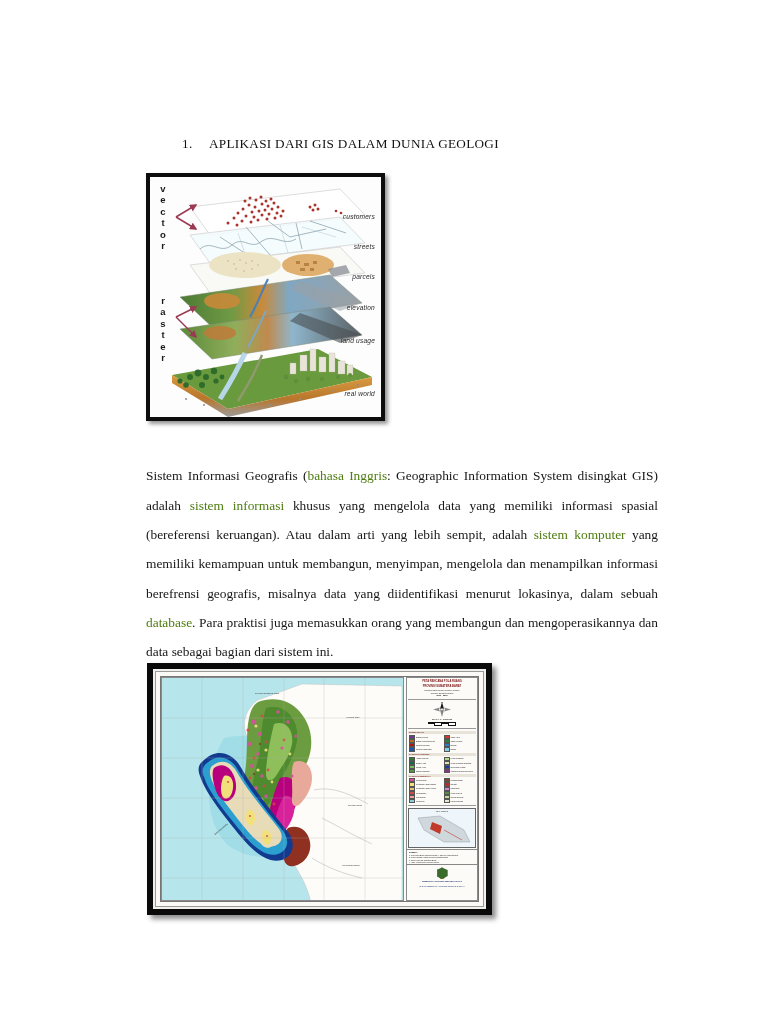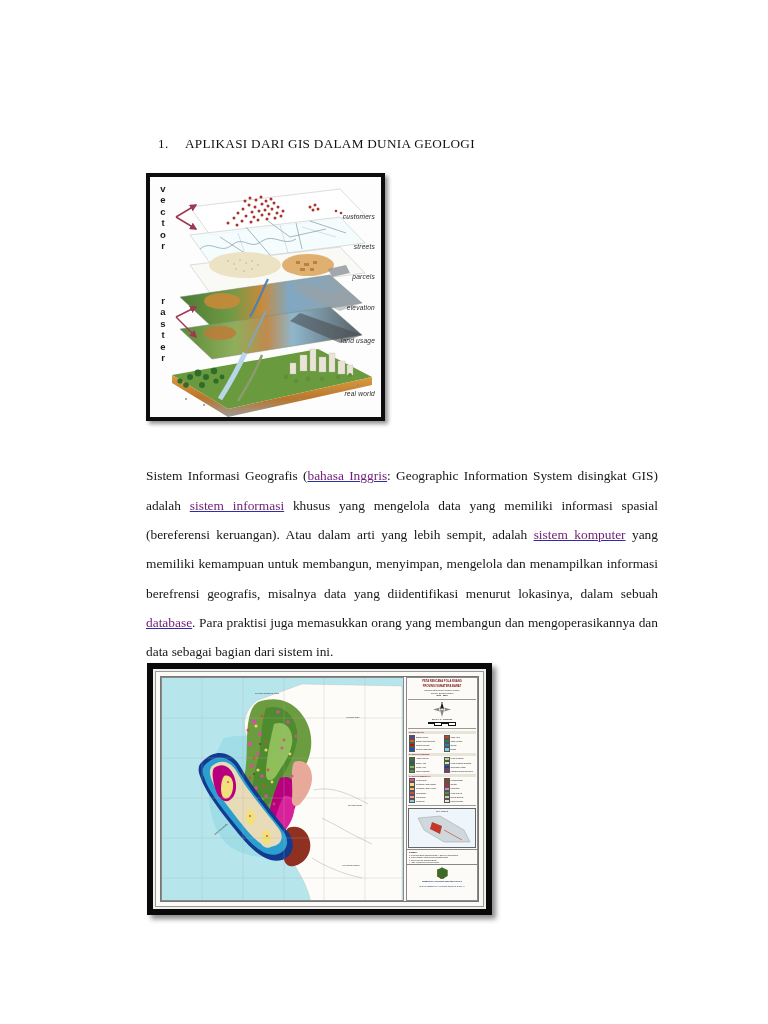--- a/index.html
+++ b/index.html
@@ -17,21 +17,21 @@
   }
   .page {
     position: absolute;
     inset: 0;
     background: #ffffff;
   }
 
   
   .heading {
     position: absolute;
-    left: 158px;
+    left: 182px;
     top: 136px;
     width: 500px;
     font-family: "Liberation Serif", serif;
     font-size: 13.2px;
     letter-spacing: 0.3px;
     color: #111111;
     white-space: nowrap;
   }
   .heading .num { display: inline-block; width: 27px; }
 
@@ -82,22 +82,21 @@
     left: 146px;
     top: 448px;
     width: 512px;
     font-size: 13.4px;
     line-height: 29.3px;
     text-align: justify;
     text-justify: inter-word;
     color: #171717;
   }
   .para a, .para .lnk {
-    color: #701a75;
-    text-decoration: underline;
+    color: #4d7c0f;
     text-decoration-color: #2b2fa8;
   }
 
   
   .fig2 {
     position: absolute;
     left: 147px;
     top: 663px;
     width: 345px;
     height: 252px;

